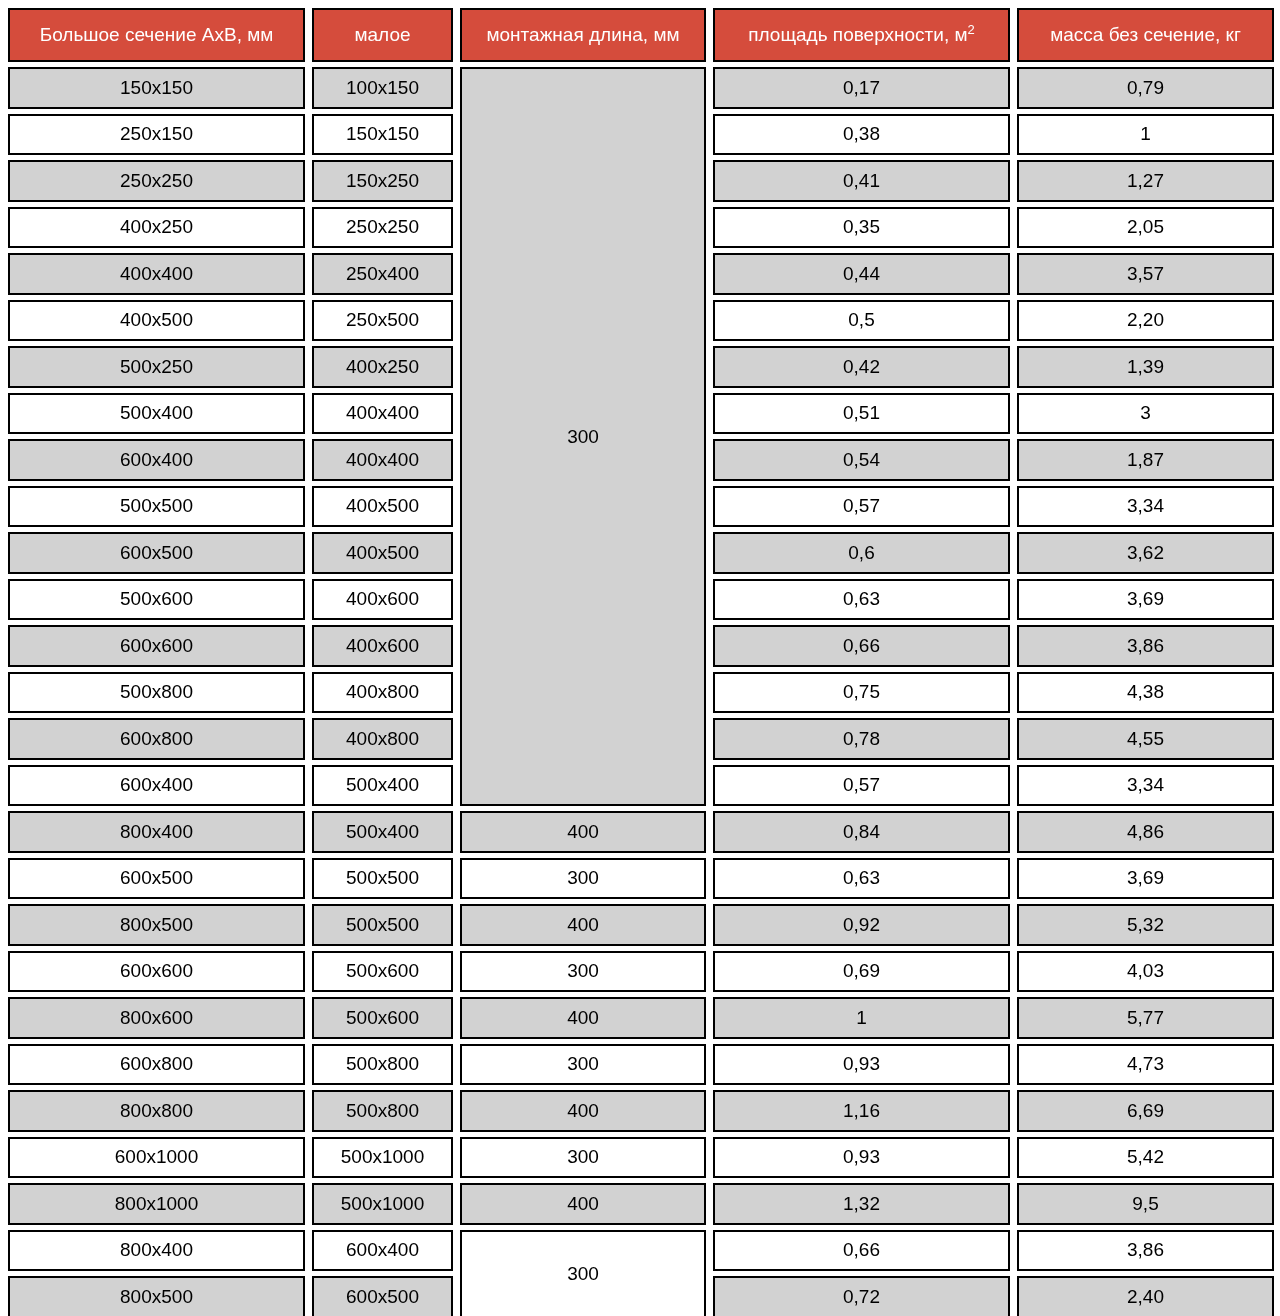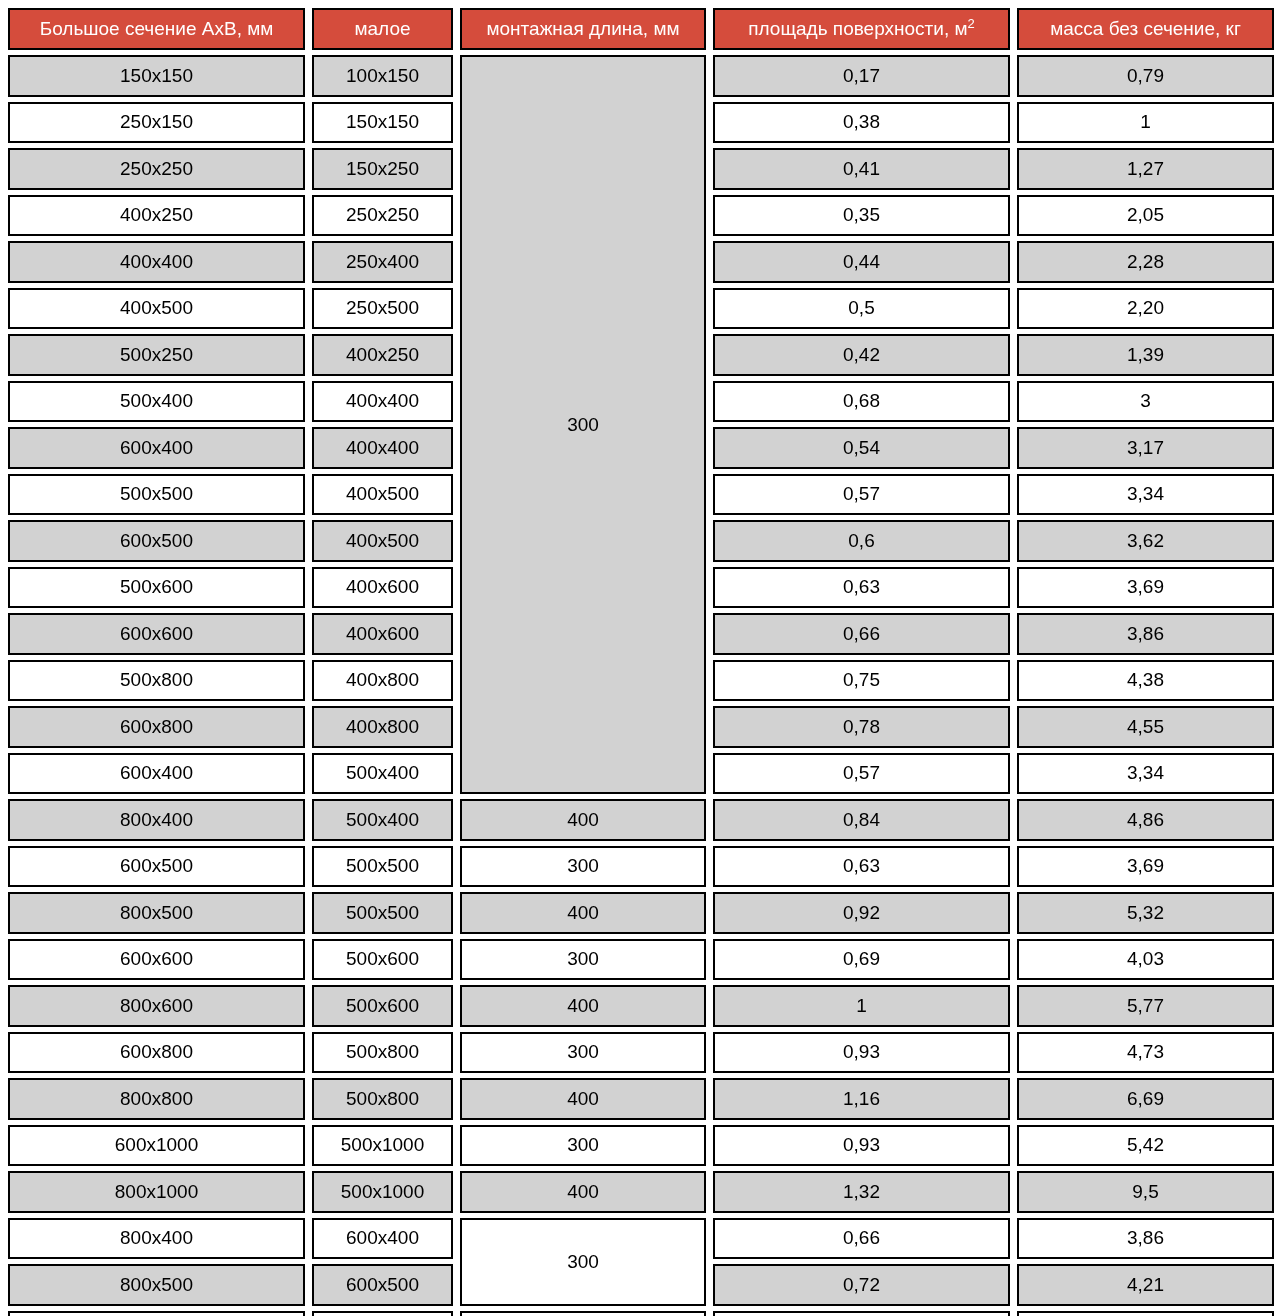--- a/index.html
+++ b/index.html
@@ -34,21 +34,21 @@
     vertical-align: middle;
     font-size: 19px;
     font-weight: 500;
     padding: 0 2px;
     overflow: hidden;
     white-space: nowrap;
   }
   .dim-table th {
     background: var(--header-bg, #d54c3c);
     color: var(--header-text, #fff);
-    height: 42px;
+    height: 54px;
   }
   .dim-table td {
     background: var(--row-white-bg, #fff);
     color: #000;
     height: 41.5px;
   }
   .dim-table tr.shaded td {
     background: var(--row-shaded-bg, #d2d2d2);
   }
   .dim-table sup {
@@ -104,45 +104,45 @@
         <tr>
           <td>400x250</td>
           <td>250x250</td>
           <td>0,35</td>
           <td>2,05</td>
         </tr>
         <tr class="shaded">
           <td>400x400</td>
           <td>250x400</td>
           <td>0,44</td>
-          <td>2,28</td>
+          <td>3,57</td>
         </tr>
         <tr>
           <td>400x500</td>
           <td>250x500</td>
           <td>0,5</td>
           <td>2,20</td>
         </tr>
         <tr class="shaded">
           <td>500x250</td>
           <td>400x250</td>
           <td>0,42</td>
           <td>1,39</td>
         </tr>
         <tr>
           <td>500x400</td>
           <td>400x400</td>
-          <td>0,68</td>
+          <td>0,51</td>
           <td>3</td>
         </tr>
         <tr class="shaded">
           <td>600x400</td>
           <td>400x400</td>
           <td>0,54</td>
-          <td>3,17</td>
+          <td>1,87</td>
         </tr>
         <tr>
           <td>500x500</td>
           <td>400x500</td>
           <td>0,57</td>
           <td>3,34</td>
         </tr>
         <tr class="shaded">
           <td>600x500</td>
           <td>400x500</td>
@@ -246,21 +246,21 @@
           <td>800x400</td>
           <td>600x400</td>
           <td rowspan="2">300</td>
           <td>0,66</td>
           <td>3,86</td>
         </tr>
         <tr class="shaded">
           <td>800x500</td>
           <td>600x500</td>
           <td>0,72</td>
-          <td>4,21</td>
+          <td>2,40</td>
         </tr>
         <tr class="partial">
           <td></td>
           <td></td>
           <td></td>
           <td></td>
           <td></td>
         </tr>
       </tbody>
   </table>

